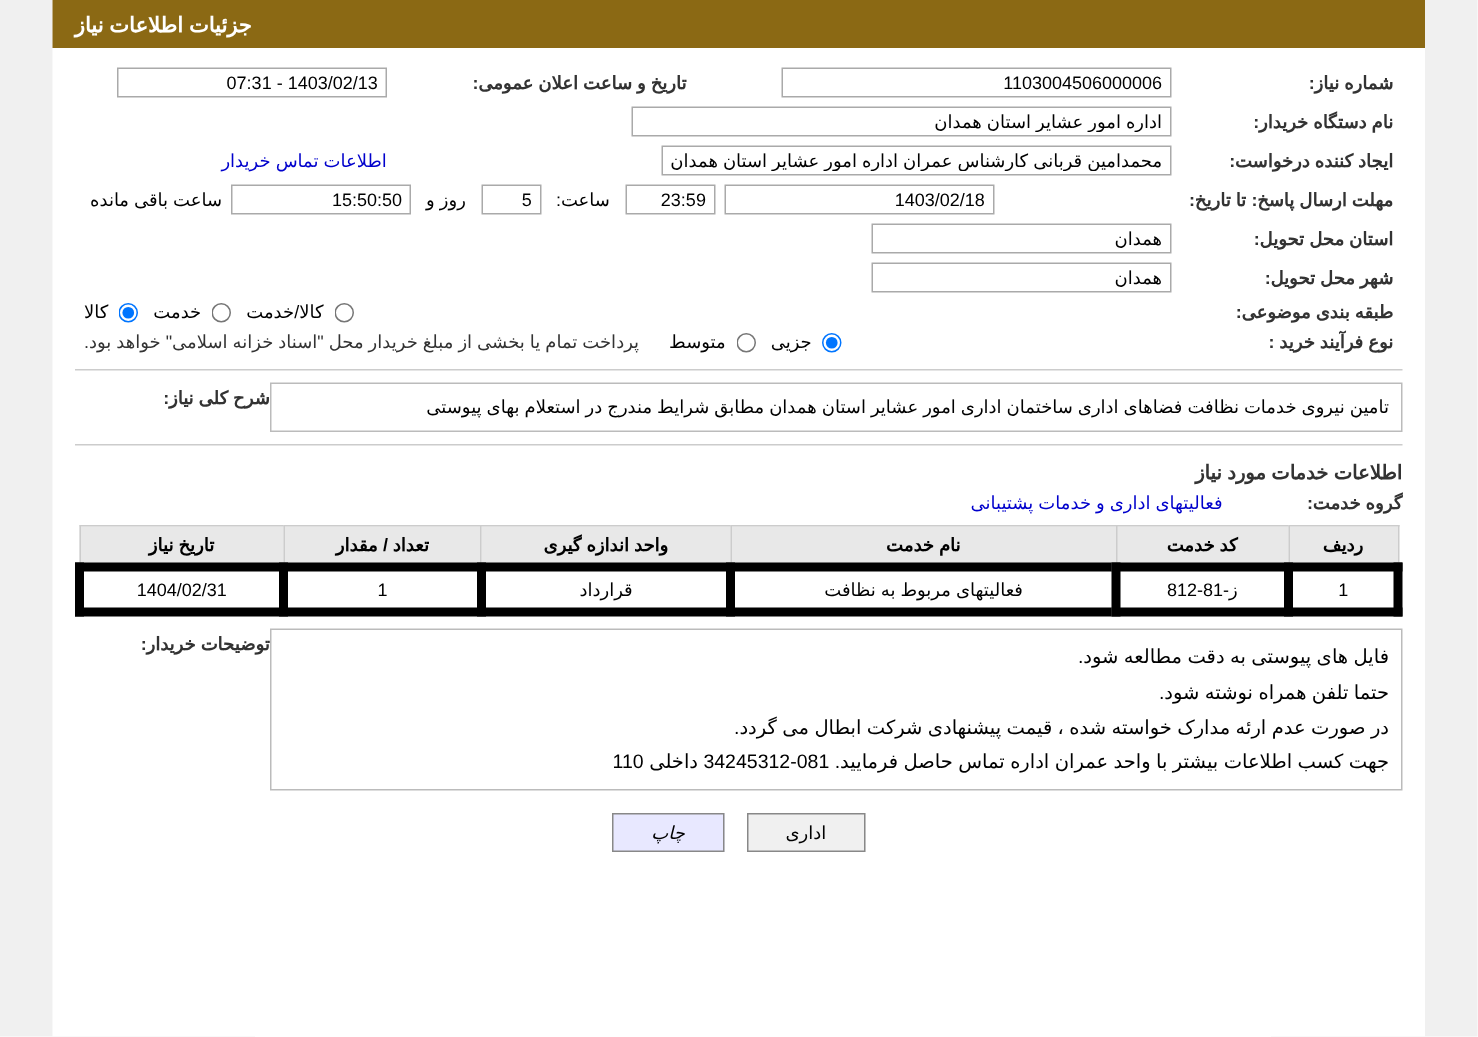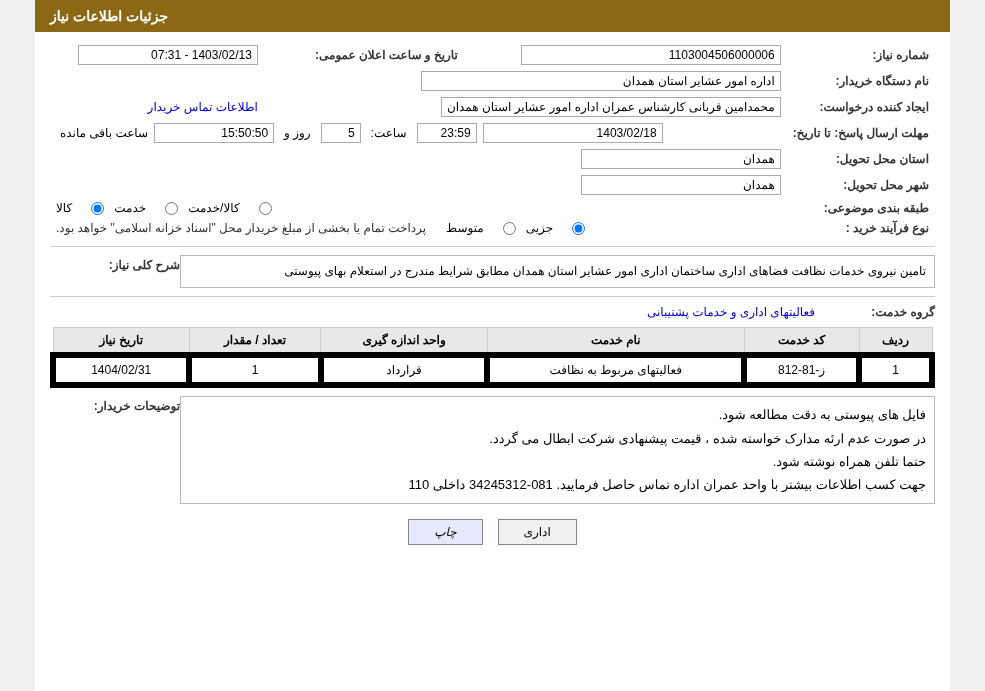--- a/index.html
+++ b/index.html
@@ -78,21 +78,21 @@
     }
     .radio-group {
       display: flex;
       align-items: center;
       gap: 10px;
       flex-direction: row-reverse;
     }
     .radio-item {
       display: flex;
       align-items: center;
-      gap: 19px;
+      gap: 7px;
       flex-direction: row-reverse;
     }
     .divider {
       border: none;
       border-top: 1px solid #ccc;
       margin: 8px 0;
     }
     .description-box {
       border: 1px solid #bbb;
       background: #fff;
@@ -297,20 +297,21 @@
       </div>
       <div style="flex:1;">
         <div class="description-box">
           <span>تامین نیروی خدمات نظافت فضاهای اداری ساختمان اداری امور عشایر استان همدان مطابق شرایط مندرج در استعلام بهای پیوستی</span>
         </div>
       </div>
     </div>
 
     <hr class="divider">
 
+    <div class="section-title">اطلاعات خدمات مورد نیاز</div>
 
     <div class="group-service-row">
       <div class="group-service-label">گروه خدمت:</div>
       <div class="group-service-value">
         <span class="link-blue">فعالیتهای اداری و خدمات پشتیبانی</span>
       </div>
     </div>
 
     <table class="services-table">
       <thead>
@@ -336,22 +337,22 @@
         </tbody>
     </table>
 
     <div style="display:flex; align-items:flex-start; margin-bottom:8px; flex-direction:row-reverse;">
       <div style="width:130px; text-align:right; font-weight:bold; color:#333; flex-shrink:0; padding-left:6px; padding-top:3px;">
         <span>توضیحات خریدار:</span>
       </div>
       <div style="flex:1;">
         <div class="buyer-notes" id="buyer-notes-content">
         <div>فایل های پیوستی به دقت مطالعه شود.</div>
+            <div>حتما تلفن همراه نوشته شود.</div>
             <div>در صورت عدم ارئه مدارک خواسته شده ، قیمت پیشنهادی شرکت ابطال می گردد.</div>
-            <div>حتما تلفن همراه نوشته شود.</div>
             <div>جهت کسب اطلاعات بیشتر با واحد عمران اداره تماس حاصل فرمایید. 081-34245312  داخلی 110</div>
           </div>
       </div>
     </div>
 
     <div class="buttons-row">
       <button class="btn btn-back">اداری</button>
       <button class="btn btn-print">چاپ</button>
     </div>
 

